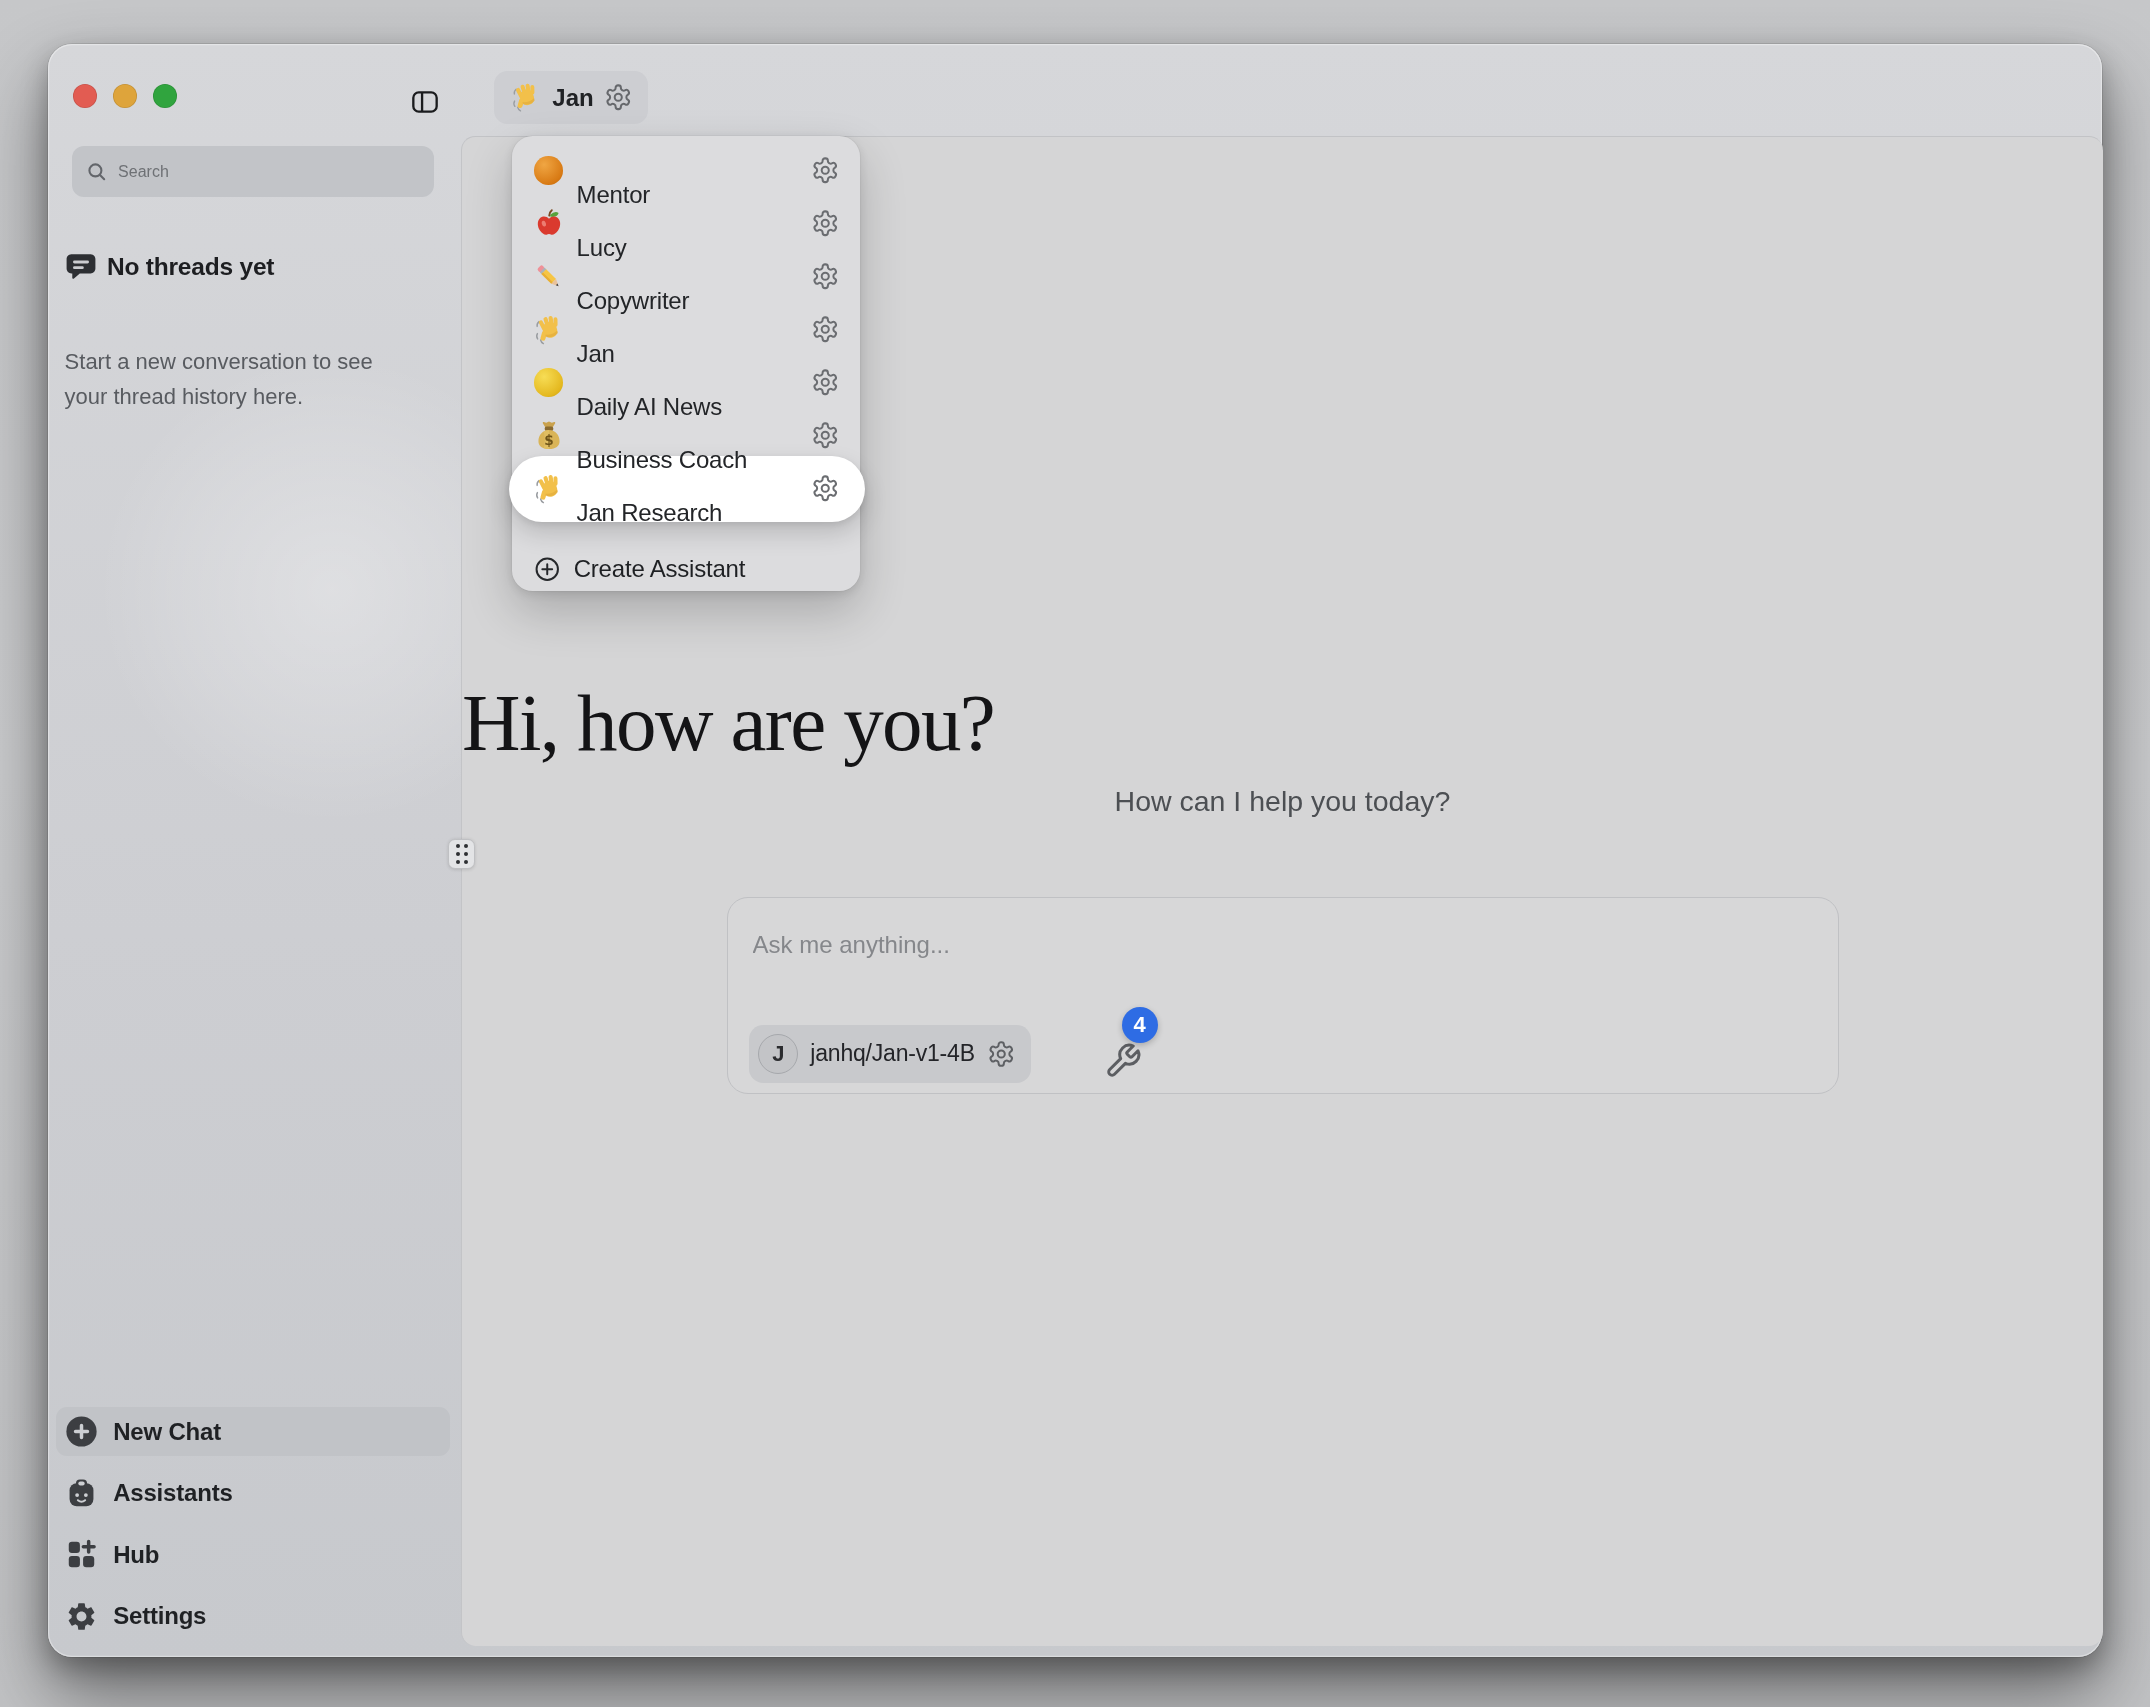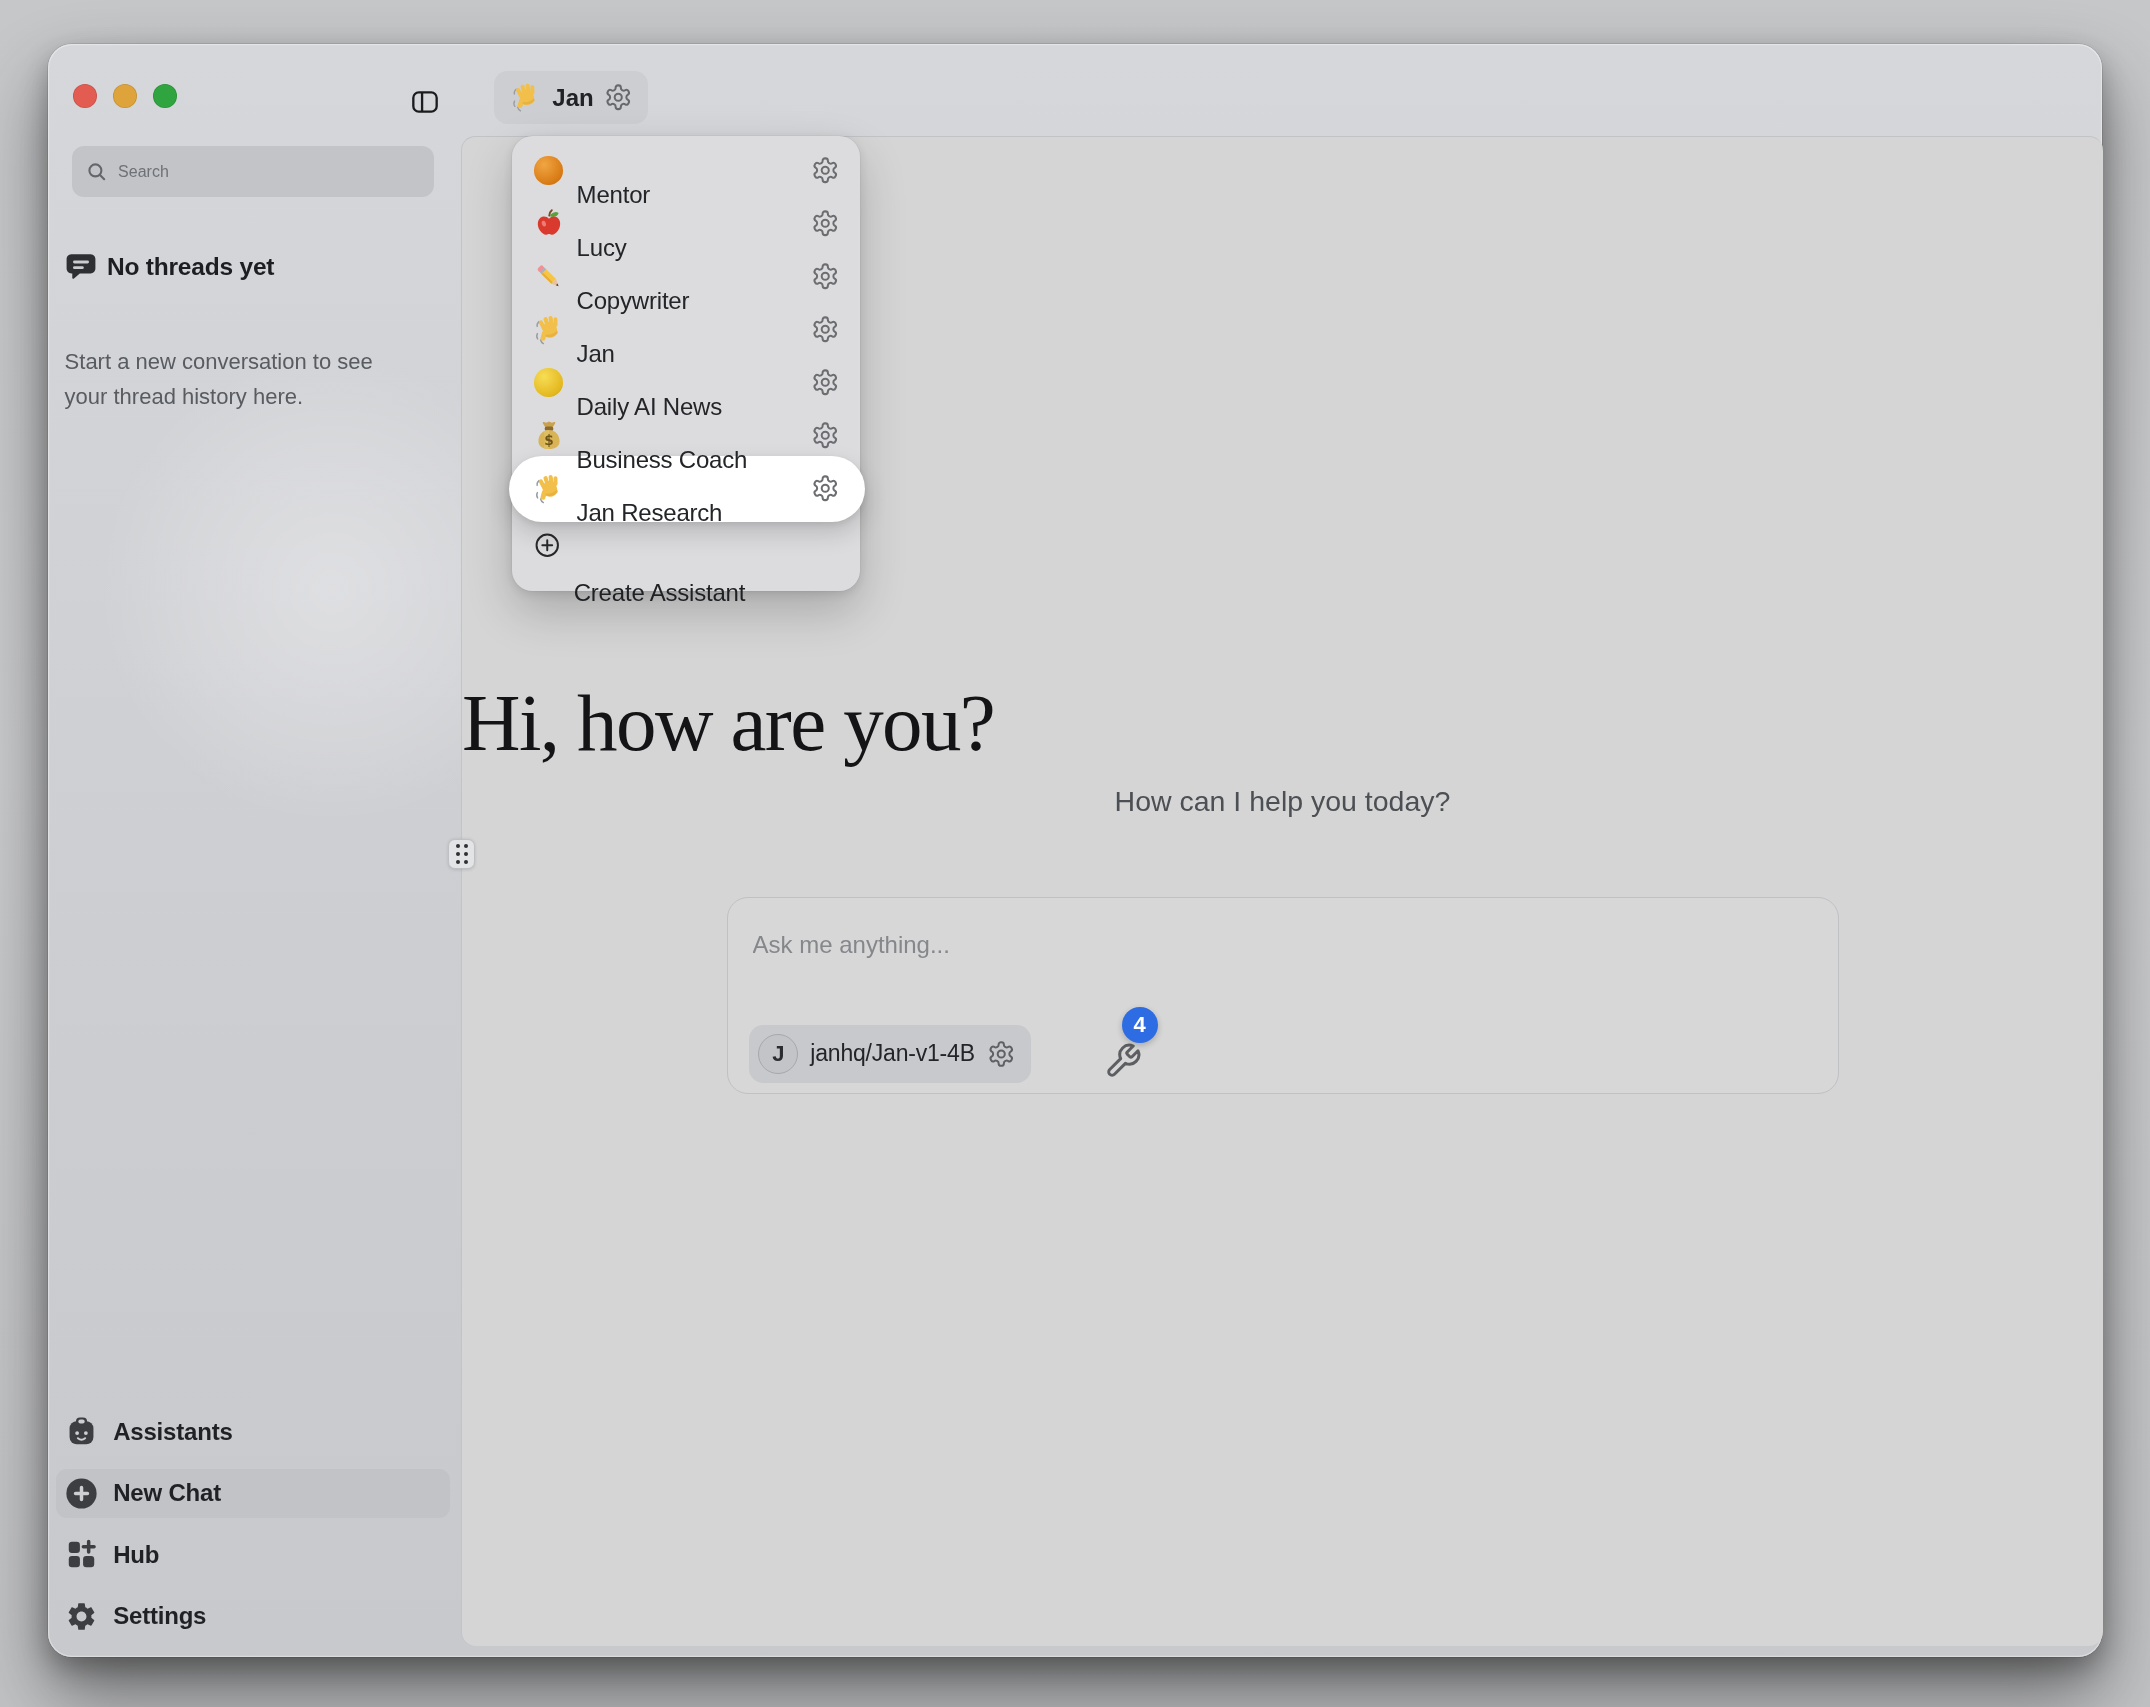--- a/index.html
+++ b/index.html
@@ -115,21 +115,21 @@
     content:''; position:absolute; left:-3.2px; right:-4.7px; top:-6.3px; bottom:-7.1px; z-index:0;
     background:#ffffff; border-radius:33px;
     box-shadow:0 11px 24px rgba(0,0,0,.16), 0 2.4px 6.3px rgba(0,0,0,.08);
   }
   .menu-label { flex:1; font-size:24px; color:#232528; letter-spacing:-0.2px;margin-top:48px; }
   .menu-gear { width:28.5px; height:28.5px; color:#6b6d71; flex:0 0 28.5px; }
   .emoji { width:32px; height:32px; flex:0 0 32px; }
   .dot-emoji { width:28.5px; height:28.5px; margin:1.6px; border-radius:50%; }
   .dot-orange { background:radial-gradient(circle at 35% 30%, #f0a643, #d87a14 70%, #b86407); }
   .dot-yellow { background:radial-gradient(circle at 35% 30%, #f7dd55, #e4b81f 70%, #c49a0e); }
-  .menu-footer { margin-top:16px; height:52px; display:flex; align-items:flex-start; padding:0 20.6px; gap:12.6px; cursor:pointer; }
+  .menu-footer { margin-top:16px; height:52px; display:flex; align-items:flex-end; padding:0 20.6px; gap:12.6px; cursor:pointer; }
   .menu-footer .menu-label { font-size:24px; color:#1e2023; }
   .svg-hidden { position:absolute; width:0; height:0; overflow:hidden; }
 </style>
 </head>
 <body>
 
 <svg class="svg-hidden" xmlns="http://www.w3.org/2000/svg">
   <defs>
     <symbol id="ic-gear-o" viewBox="0 0 24 24">
       <g fill="none" stroke="currentColor" stroke-width="1.7" stroke-linecap="round" stroke-linejoin="round">
@@ -206,42 +206,42 @@
       <svg viewBox="0 0 40 40" width="32" height="32">
         <path d="M8 4h24c3.3 0 6 2.7 6 6v12c0 3.3-2.7 6-6 6H18.5l-7.3 6.4c-.8.7-2.1.1-2.1-1V28H8c-3.3 0-6-2.7-6-6V10c0-3.3 2.7-6 6-6z" fill="#2d2f33"></path>
         <rect x="10" y="12" width="20" height="3.6" rx="1.8" fill="#cbccd0"></rect>
         <rect x="10" y="19" width="13.5" height="3.6" rx="1.8" fill="#cbccd0"></rect>
       </svg>
       <span class="empty-title">No threads yet</span>
     </div>
     <p class="empty-desc">Start a new conversation to see your thread history here.</p>
 
     <nav class="nav">
+      <div class="nav-item active">
+        <span class="nav-ic">
+          <svg viewBox="0 0 44 44" width="35" height="35">
+            <circle cx="22" cy="22" r="19" fill="#3c3e42"></circle>
+            <path d="M22 14.5v15M14.5 22h15" stroke="#ccced2" stroke-width="4.4" stroke-linecap="round"></path>
+          </svg>
+        </span>
+        <span class="nav-label">New Chat</span>
+      </div>
       <div class="nav-item">
         <span class="nav-ic">
           <svg viewBox="0 0 44 44" width="35" height="35">
             <rect x="15" y="4.5" width="14" height="11" rx="5" fill="#3c3e42"></rect>
             <rect x="7" y="9" width="30" height="29" rx="9" fill="#3c3e42"></rect>
             <rect x="18" y="7" width="8" height="5" rx="2.5" fill="#cdcfd3"></rect>
             <circle cx="16.5" cy="24" r="2.4" fill="#cdcfd3"></circle>
             <circle cx="27.5" cy="24" r="2.4" fill="#cdcfd3"></circle>
             <path d="M17.5 30.5q4.5 3.6 9 0" stroke="#cdcfd3" stroke-width="2.6" fill="none" stroke-linecap="round"></path>
           </svg>
         </span>
         <span class="nav-label">Assistants</span>
       </div>
-      <div class="nav-item active">
-        <span class="nav-ic">
-          <svg viewBox="0 0 44 44" width="35" height="35">
-            <circle cx="22" cy="22" r="19" fill="#3c3e42"></circle>
-            <path d="M22 14.5v15M14.5 22h15" stroke="#ccced2" stroke-width="4.4" stroke-linecap="round"></path>
-          </svg>
-        </span>
-        <span class="nav-label">New Chat</span>
-      </div>
       <div class="nav-item">
         <span class="nav-ic">
           <svg viewBox="0 0 44 44" width="35" height="35">
             <rect x="6" y="6" width="14" height="14" rx="4" fill="#3c3e42"></rect>
             <rect x="6" y="24" width="14" height="14" rx="4" fill="#3c3e42"></rect>
             <rect x="24" y="24" width="14" height="14" rx="4" fill="#3c3e42"></rect>
             <path d="M31 5.5v13.5M24.3 12.2h13.5" stroke="#3c3e42" stroke-width="4.4" stroke-linecap="round" fill="none"></path>
           </svg>
         </span>
         <span class="nav-label">Hub</span>

